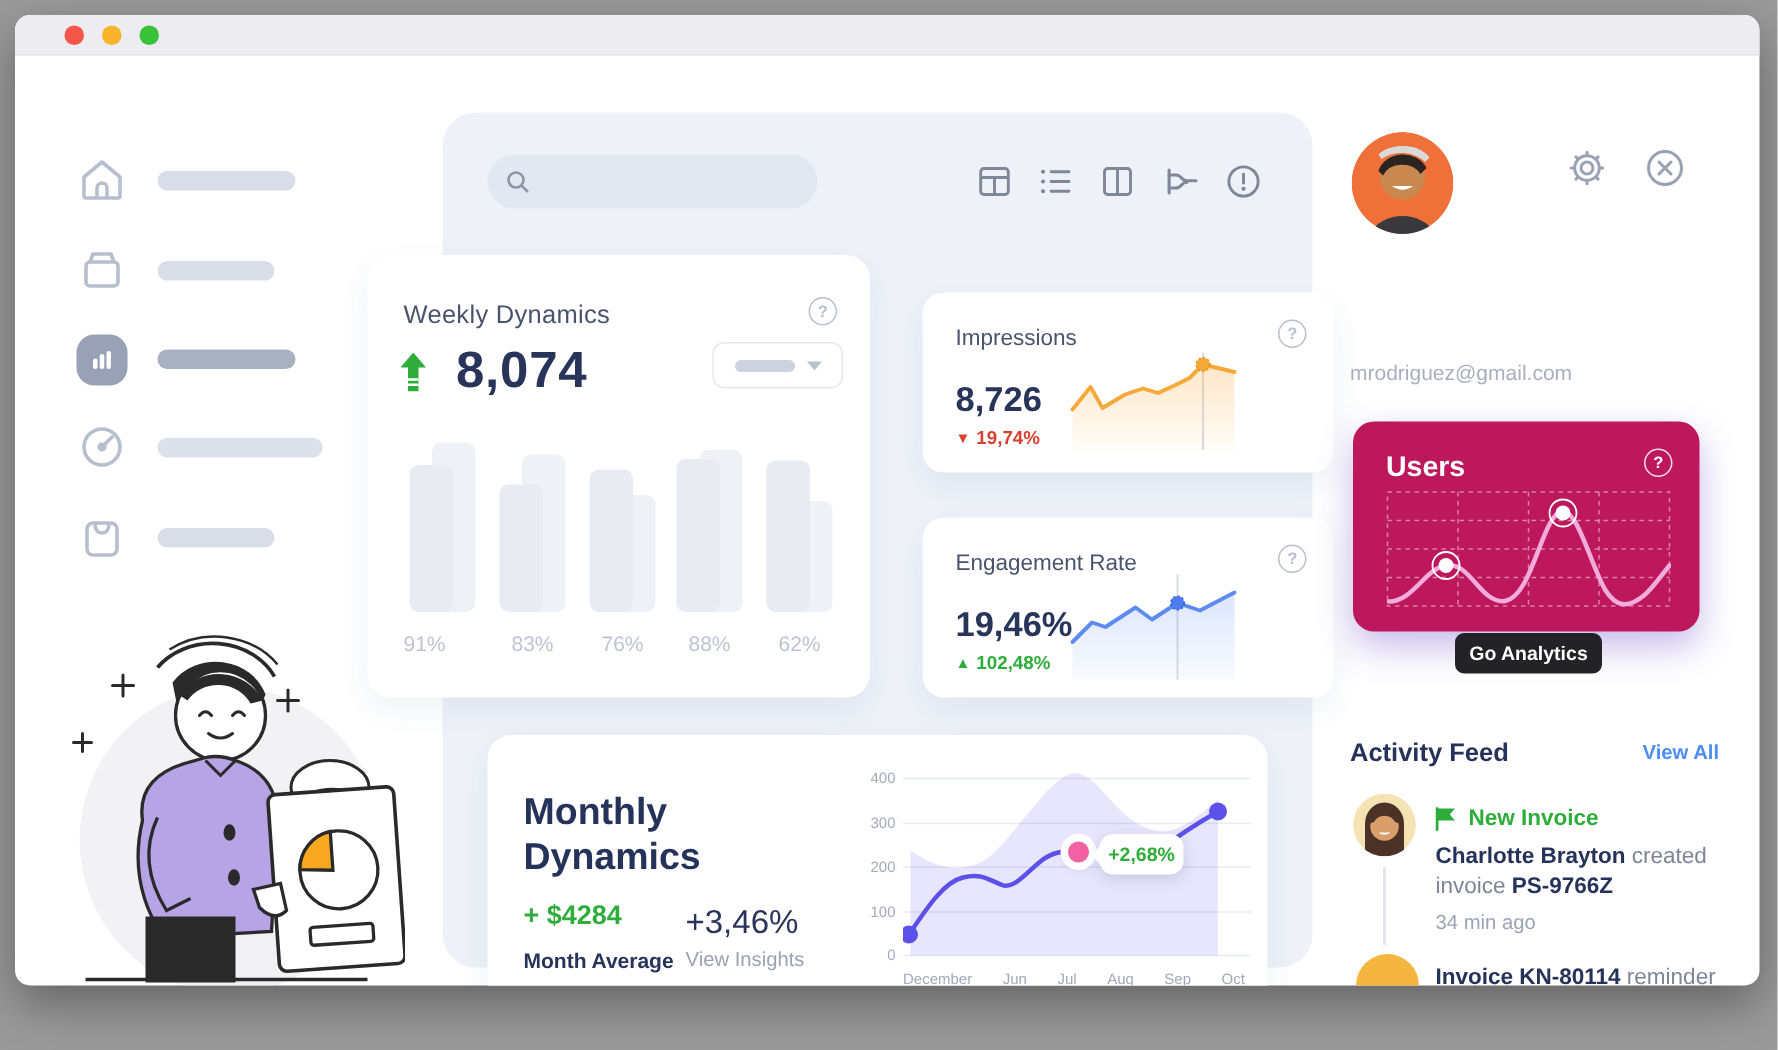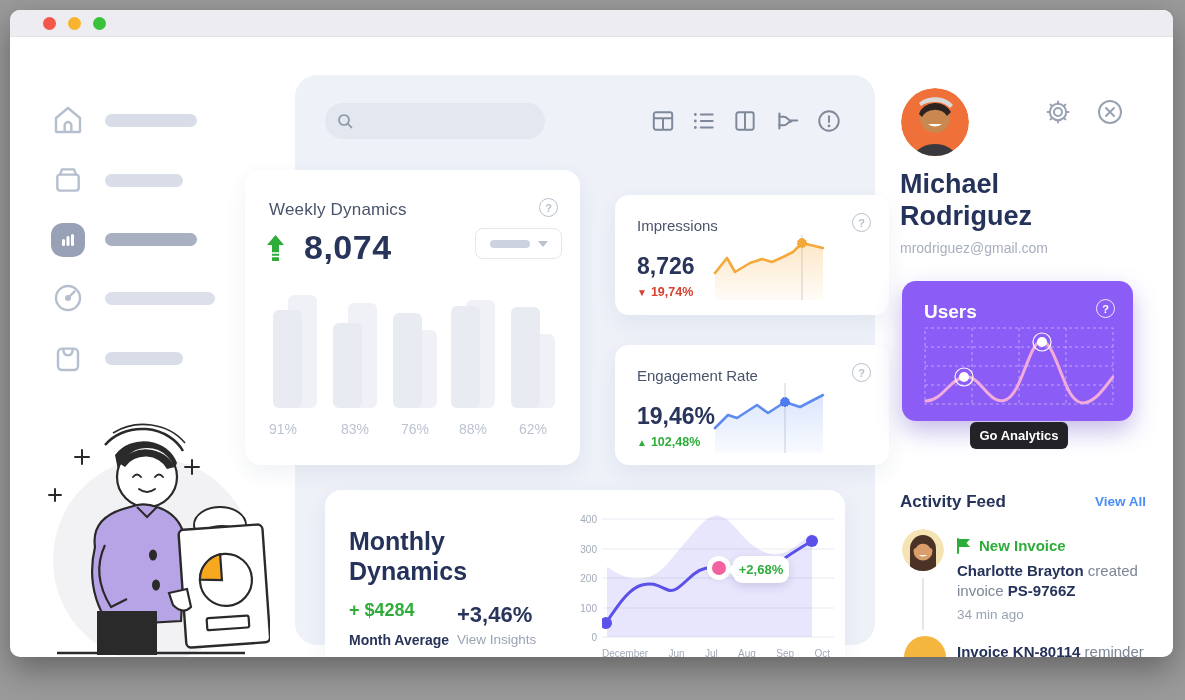--- a/index.html
+++ b/index.html
@@ -51,36 +51,36 @@
   .stat-title { font-size:15px; color:#49546c; }
   .stat-value { font-size:23px; font-weight:bold; color:#28345a; }
   .delta { font-size:12.5px; font-weight:bold; display:flex; align-items:center; gap:4px; }
   .delta .tri { font-size:10px; }
   .red { color:#d8402f; } .green { color:#2ead3b; }
 
   
   .monthly { left:315px; top:480px; width:520px; height:200px; border-radius:16px; }
   .monthly-title { font-size:25px; font-weight:bold; color:#25325a; line-height:30px; }
   .m-green { font-size:18px; font-weight:bold; color:#2ead3b; }
-  .m-dark { font-size:22px; font-weight:bold; color:#28345a; }
+  .m-dark { font-size:22px; font-weight:normal; color:#28345a; }
   .m-label { font-size:14px; font-weight:bold; color:#28345a; }
   .m-label-gray { font-size:13.5px; color:#9aa3b4; }
   .ytick { font-size:10px; color:#a2aab9; width:26px; text-align:right; }
   .xticks { left:277px; top:158px; width:228px; height:9px; overflow:hidden; display:flex; justify-content:space-between; }
   .xticks span { font-size:10px; color:#a2aab9; }
   .tooltip { left:408px; top:66px; width:56px; height:27px; background:#fff; border-radius:9px;
              box-shadow:0 3px 10px rgba(40,60,120,.18); display:flex; align-items:center; justify-content:center;
              font-size:13px; font-weight:bold; color:#2ead3b; }
   .tooltip::before { content:""; position:absolute; left:-4px; top:10px; width:8px; height:8px; background:#fff; transform:rotate(45deg); }
   .pink-marker { left:387px; top:71px; width:14px; height:14px; border-radius:50%; background:#f261a0; box-shadow:0 0 0 5px #fff, 0 3px 8px rgba(40,60,120,.25); }
 
   
   .r-name { font-size:27px; font-weight:bold; color:#25325a; line-height:32px; }
   .r-email { font-size:14px; color:#a8afbd; }
-  .users-card { left:892px; top:271px; width:231px; height:140px; background:#8b5cf6; border-radius:14px; box-shadow:0 10px 24px rgba(92,62,196,.35); }
+  .users-card { left:892px; top:271px; width:231px; height:140px; background:#be185d; border-radius:14px; box-shadow:0 10px 24px rgba(92,62,196,.35); }
   .users-title { font-size:19px; font-weight:bold; color:#fff; }
   .users-help { border-color:rgba(255,255,255,.85); color:#fff; }
   .go-btn { left:68px; top:141px; width:98px; height:27px; background:#232327; color:#fff; border:none;
             border-radius:6px; font-size:13px; font-weight:bold; font-family:inherit; }
   .af-title { font-size:17px; font-weight:bold; color:#25325a; }
   .view-all { font-size:13.5px; font-weight:bold; color:#4c8df6; text-decoration:none; }
   .af-badge { font-size:15px; font-weight:bold; color:#2ead3b; }
   .af-text { font-size:15px; color:#7d8696; line-height:20px; }
   .af-strong { color:#25325a; font-weight:bold; }
   .af-time { font-size:13.5px; color:#9aa3b4; }
@@ -384,24 +384,20 @@
       <circle cx="15" cy="15" r="8.2" stroke-width="2"></circle>
     </svg>
   </div>
   <div class="abs" style="left:1085px;top:87px;width:30px;height:30px;color:#99a2b2">
     <svg viewBox="0 0 30 30" fill="none" stroke="currentColor" stroke-width="2" stroke-linecap="round">
         <circle cx="15" cy="15" r="11"></circle>
         <path d="M11 11l8 8M19 11l-8 8"></path>
       </svg>
   </div>
 
-  <div class="abs r-name" style="left:890px;top:158px">
-    <div>Michael</div>
-    <div>Rodriguez</div>
-  </div>
   <div class="abs r-email" style="left:890px;top:230px">mrodriguez@gmail.com</div>
 
   <div class="abs users-card">
     <div class="abs users-title" style="left:22px;top:20px">Users</div>
     <div class="abs help users-help" style="right:18px;top:18px">?</div>
     <svg class="abs" style="left:22px;top:46px" width="190" height="80" viewBox="0 0 190 80">
       <g stroke="rgba(255,255,255,.45)" stroke-width="1" stroke-dasharray="3 3" fill="none">
         <rect x="1" y="1" width="188" height="76"></rect>
         <line x1="1" y1="20" x2="189" y2="20"></line>
           <line x1="1" y1="39" x2="189" y2="39"></line>

